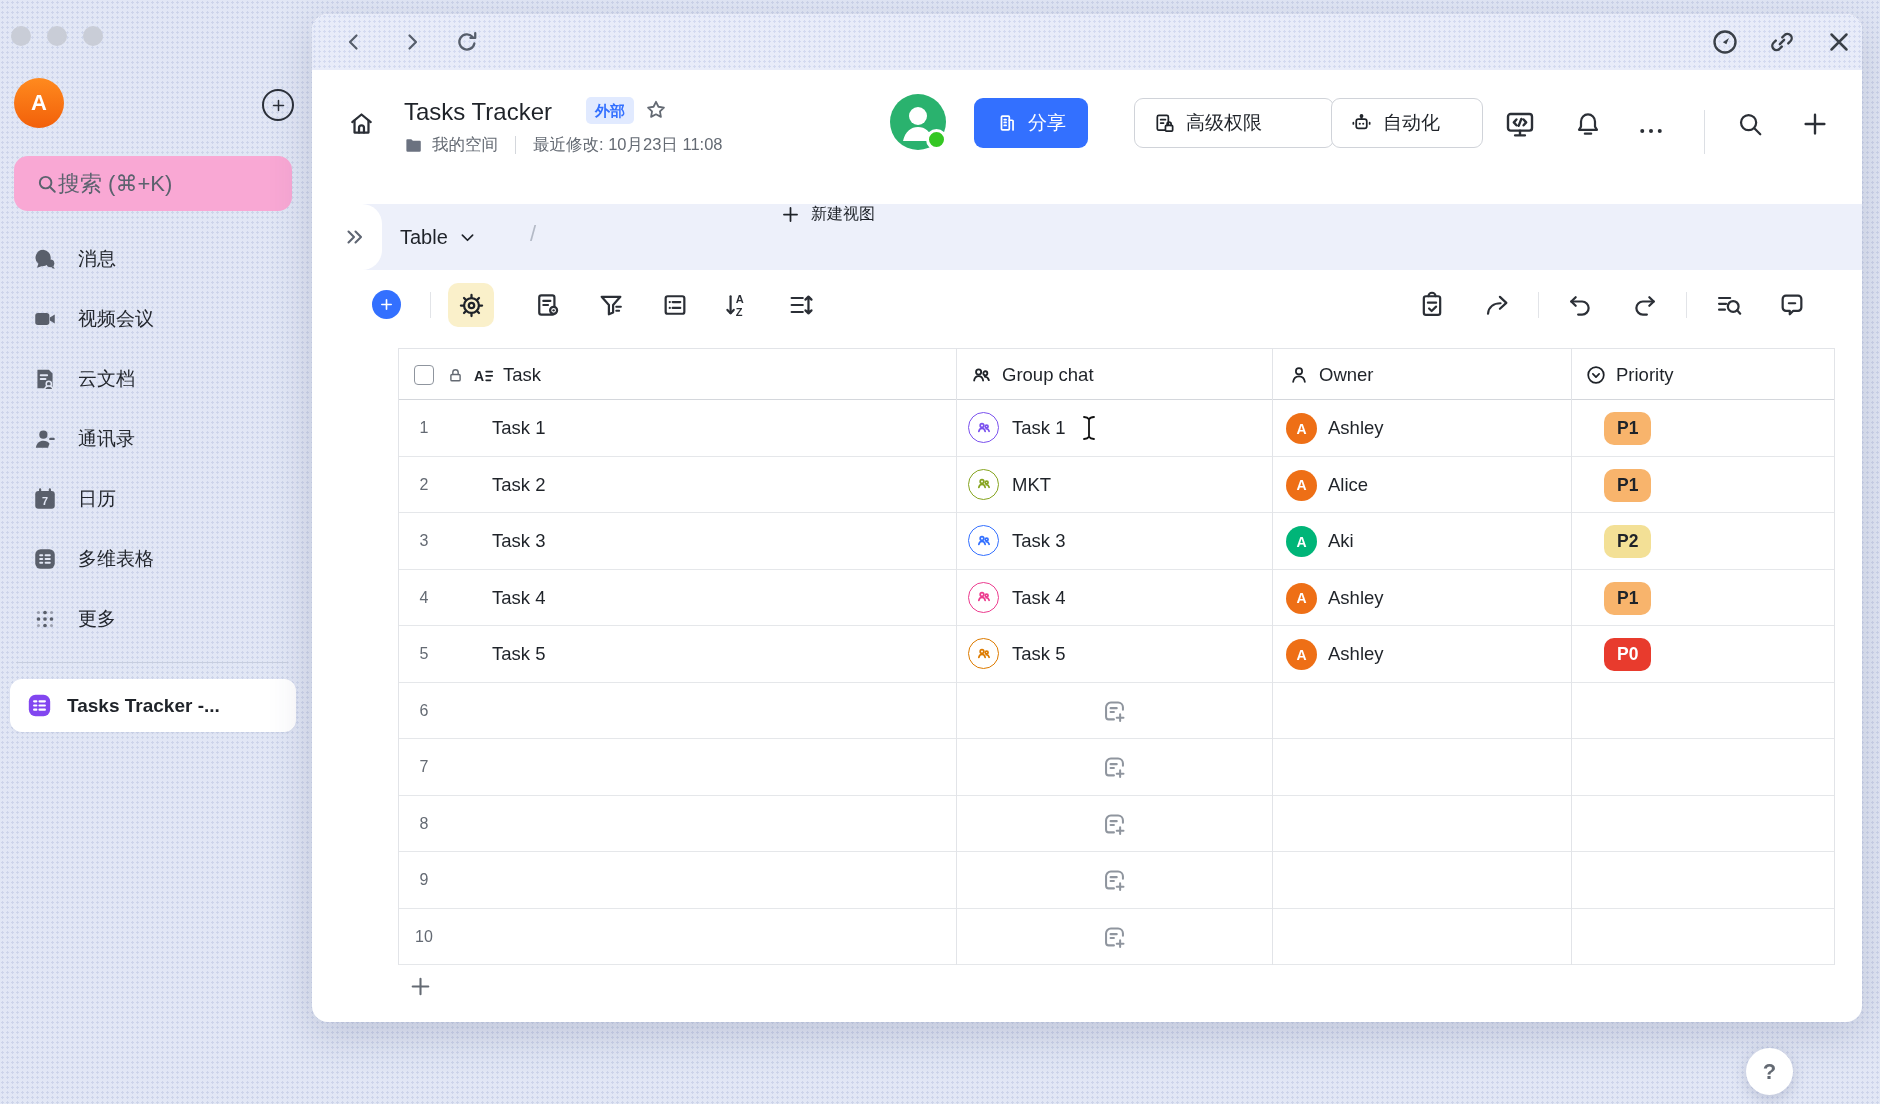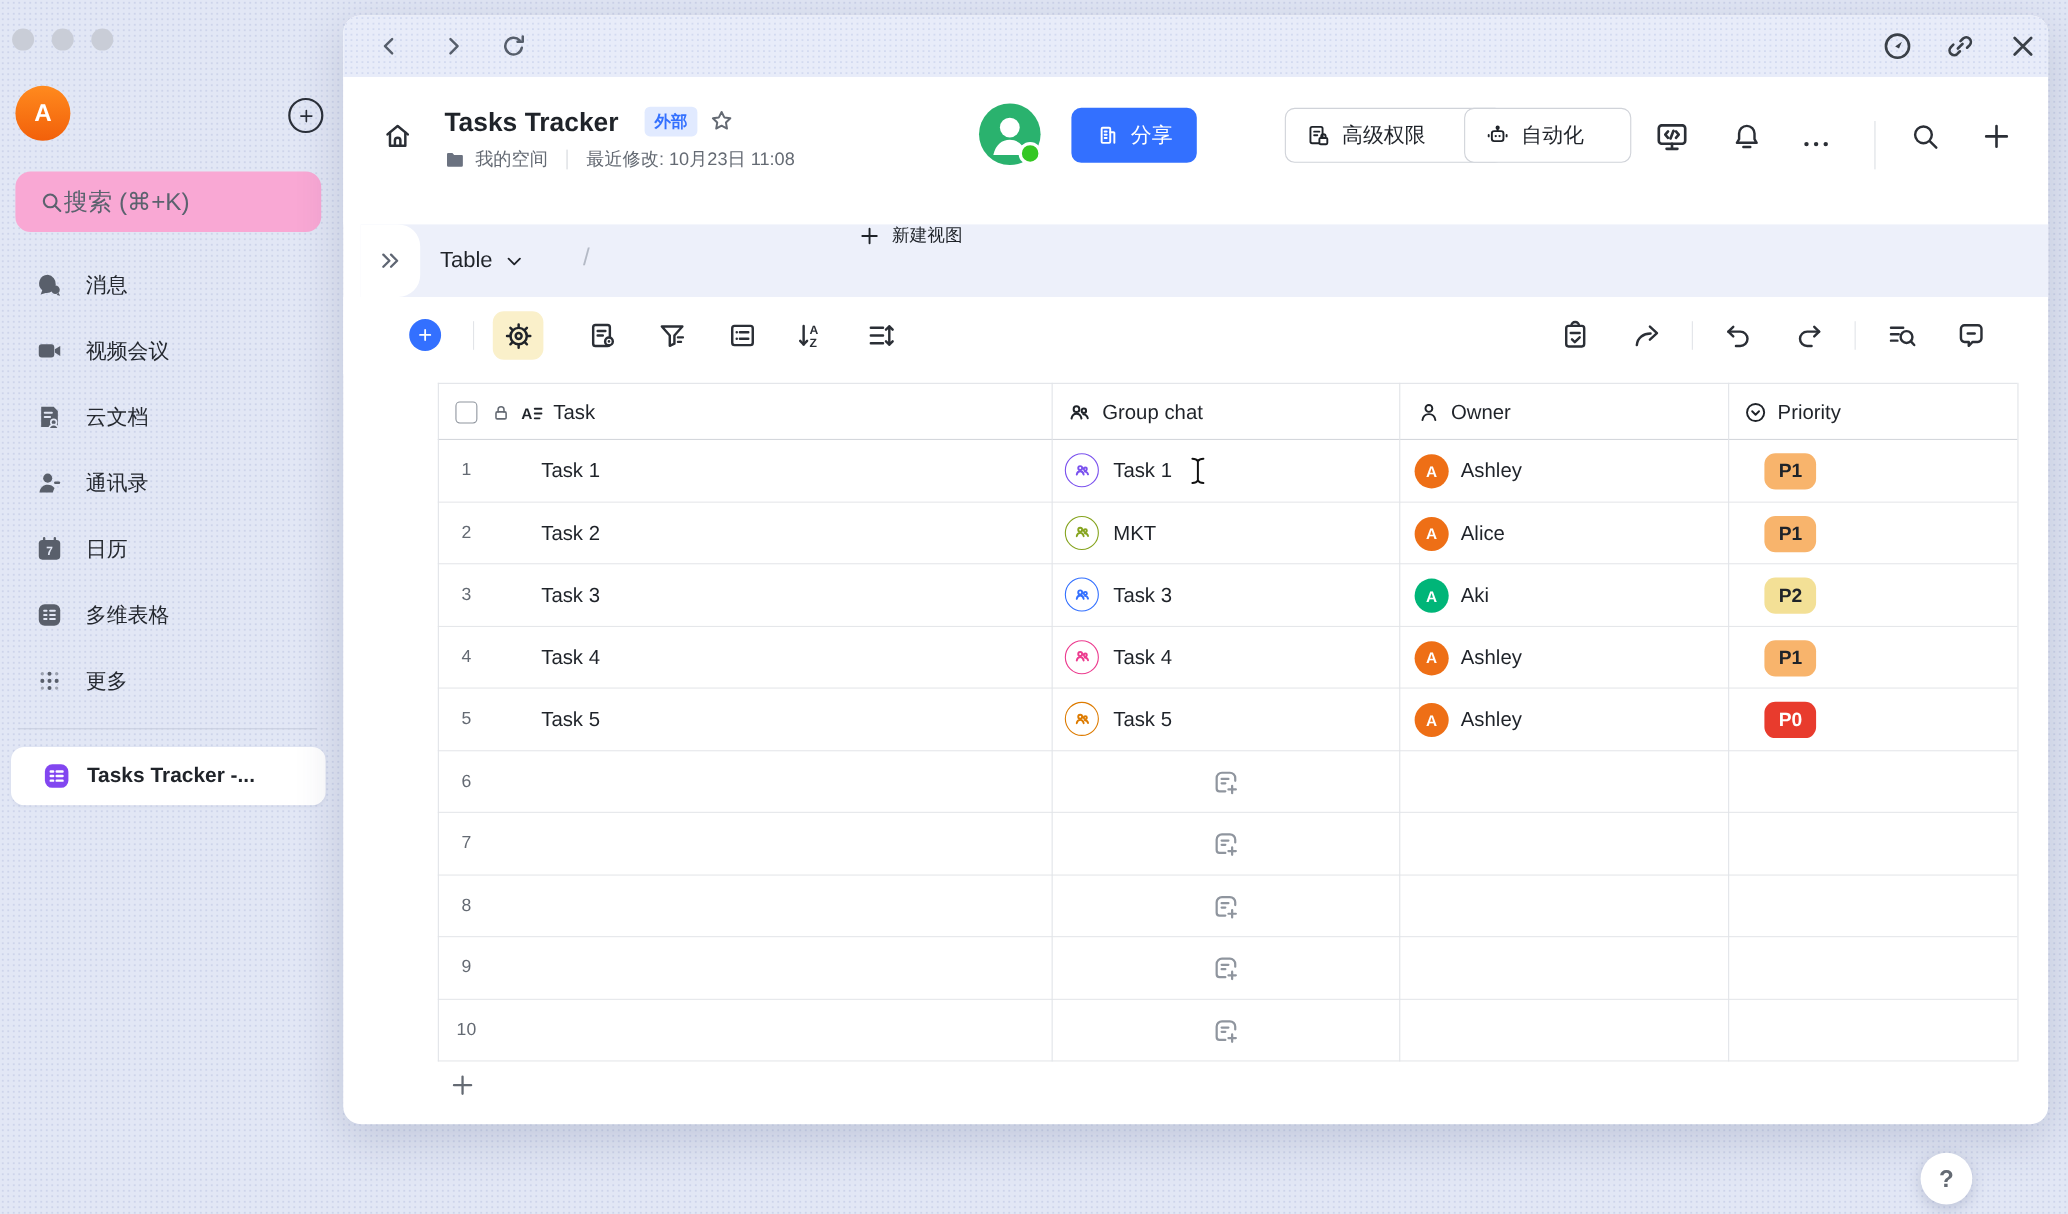--- a/index.html
+++ b/index.html
@@ -25,33 +25,33 @@
   .side-add{position:absolute;left:262px;top:89px;width:28px;height:28px;border-radius:50%;
     border:2px solid #2a2f38;display:flex;align-items:center;justify-content:center;color:#2a2f38}
   .side-search{position:absolute;left:14px;top:156px;width:278px;height:55px;border-radius:14px;
     background:#f9a8d4;display:flex;align-items:center;padding-left:22px;box-sizing:border-box;
     color:#5b626e;font-size:22px}
   .side-item{position:absolute;left:14px;width:278px;height:48px;display:flex;align-items:center;gap:20px;
     padding-left:18px;box-sizing:border-box;font-size:19px;color:#24282f}
   .side-item .ico{width:26px;height:26px}
   .side-divider{position:absolute;left:16px;width:272px;height:1px;background:#c7cedf;top:662px}
   .side-pinned{position:absolute;left:10px;top:679px;width:286px;height:53px;background:#fff;border-radius:12px;
-    display:flex;align-items:center;gap:14px;padding-left:28px;box-sizing:border-box;
+    display:flex;align-items:center;gap:14px;padding-left:16px;box-sizing:border-box;
     font-size:19px;font-weight:700;color:#1f2329;box-shadow:0 1px 3px rgba(80,90,130,.08)}
 
   
   .win{position:absolute;left:312px;top:14px;width:1550px;height:1008px;background:#fff;border-radius:16px;
     box-shadow:0 12px 44px rgba(54,64,104,.20);overflow:hidden}
   .titlebar{position:absolute;left:0;top:0;width:100%;height:56px;
     background-color:#e8ecf9;background-image:radial-gradient(#d3daf0 1px,transparent 1.15px);background-size:5px 5px}
   .navic{position:absolute;top:16px;color:#565e6b}
   .tb-right{position:absolute;top:13px;color:#3a4048}
 
   .hdr{position:absolute;left:0;top:56px;width:100%;height:134px;background:#fff}
-  .title{position:absolute;left:92px;top:28px;font-size:24px;font-weight:700;color:#1f2329}
+  .title{position:absolute;left:92px;top:28px;font-size:24px;font-weight:400;color:#1f2329}
   .badge{position:absolute;left:274px;top:27px;height:27px;line-height:27px;padding:0 9px;border-radius:5px;
     background:#e1eaff;color:#3370ff;font-size:15px;font-weight:600}
   .crumb{position:absolute;left:92px;top:64px;display:flex;align-items:center;gap:9px;font-size:16.5px;color:#646a73}
   .crumb .vsep{width:1px;height:18px;background:#d4d7dc;margin:0 8px}
   .g-avatar{position:absolute;left:578px;top:24px;width:56px;height:56px;border-radius:50%;background:#2ab26e}
   .g-dot{position:absolute;right:-1px;bottom:0;width:15px;height:15px;border-radius:50%;background:#35c723;border:3px solid #fff}
   .btn-share{position:absolute;left:662px;top:28px;height:50px;padding:0 22px;border-radius:9px;background:#3370ff;
     color:#fff;font-size:19px;display:flex;align-items:center;gap:10px}
   .btn-line{position:absolute;top:28px;height:50px;padding:0 18px;border-radius:9px;background:#fff;
     border:1px solid #d0d3d9;color:#1f2329;font-size:19px;display:flex;align-items:center;gap:10px;box-sizing:border-box}
@@ -290,21 +290,21 @@
       <span class="ico">
         <svg width="22" height="22" viewBox="0 0 24 24" fill="none" stroke="#fff" stroke-width="1.9" stroke-linecap="round" stroke-linejoin="round">
             <rect x="6" y="4.5" width="8.5" height="15" rx="1"></rect>
             <path d="M14.5 9h3.2a.9.9 0 0 1 .9.9v9.6"></path>
             <path d="M9 8.2h2M9 11.4h2M9 14.6h2"></path>
           </svg>
       </span>
       <span>分享</span>
     </div>
 
-    <div class="btn-line" style="left:856px;width:200px">
+    <div class="btn-line" style="left:822px;width:200px">
       <span class="ico">
         <svg width="23" height="23" viewBox="0 0 24 24" fill="none" stroke="#1f2329" stroke-width="1.8" stroke-linecap="round" stroke-linejoin="round">
             <rect x="4.5" y="3.5" width="11.5" height="15.5" rx="1.6"></rect>
             <path d="M8 8h5M8 11.5h3"></path>
             <rect x="13" y="14" width="7.5" height="6" rx="1.1" fill="#fff"></rect>
             <path d="M14.7 14v-1.4a2.1 2.1 0 0 1 4.2 0V14"></path>
           </svg>
       </span>
       <span>高级权限</span>
     </div>

